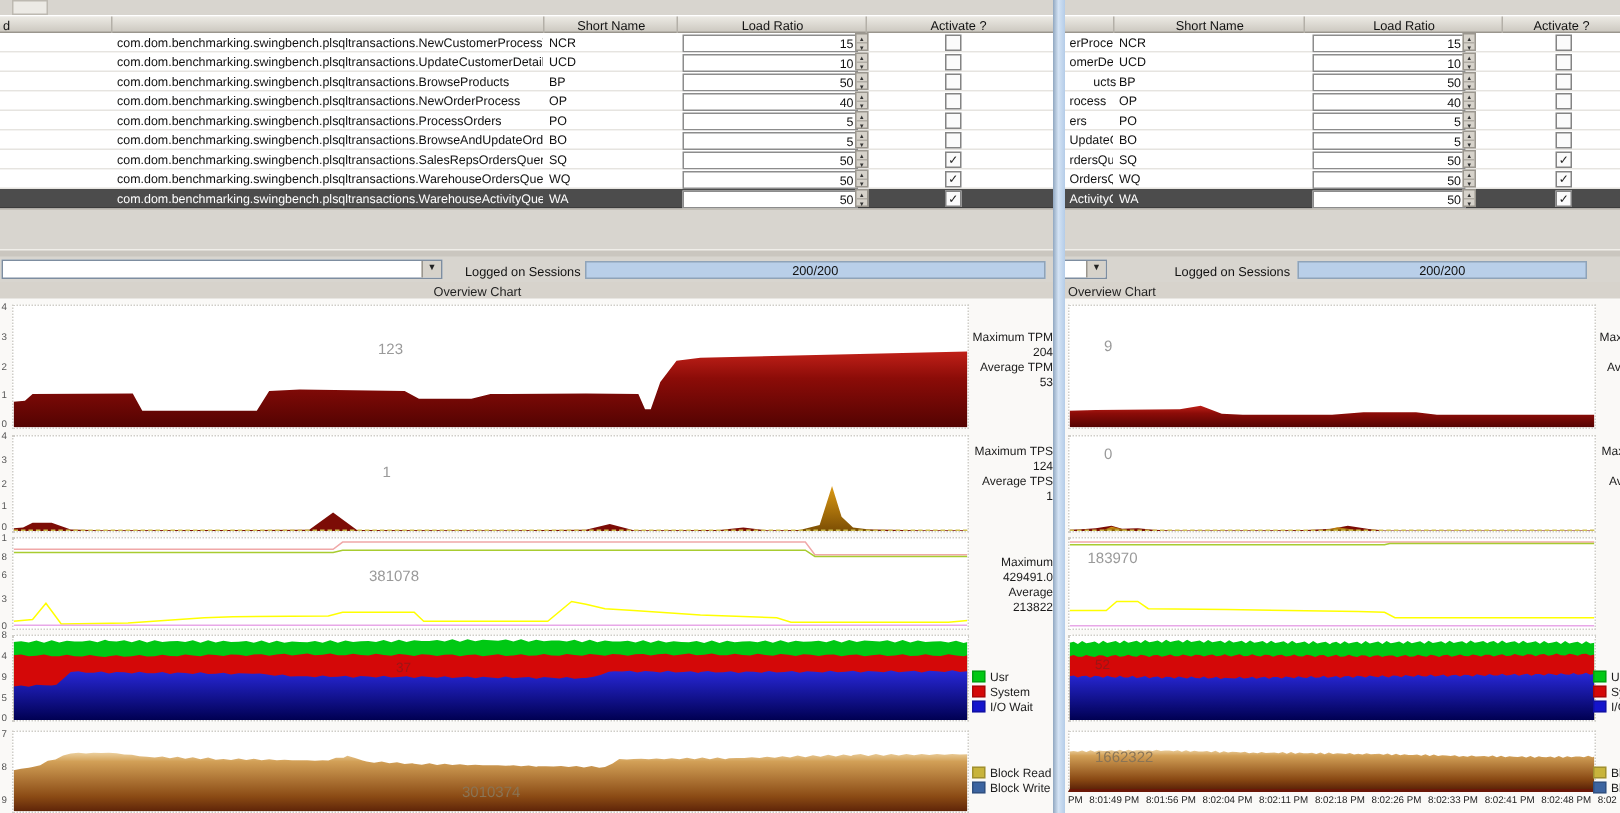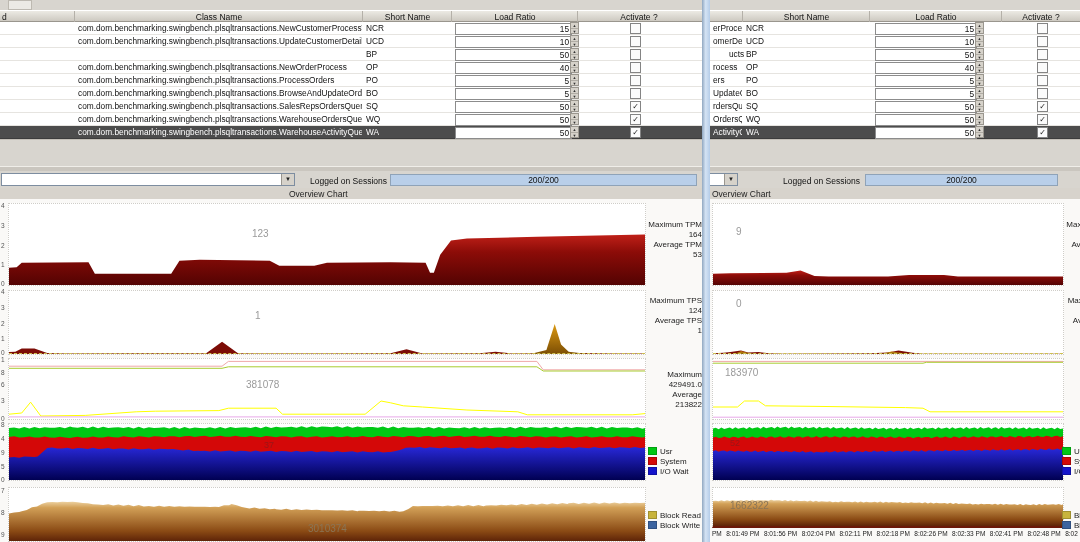--- a/index.html
+++ b/index.html
@@ -81,21 +81,20 @@
     </linearGradient>
   </defs>
 </svg>
 
 <div class="panel" id="pl">
   <div class="topstrip"></div>
   <div class="toptab"></div>
 
   <div class="thead">
     <span class="hcell" style="left:2px;width:70px;text-align:left">d</span>
-    <span class="hcell" style="left:75px;width:288px">Class Name</span>
     <span class="hcell" style="left:363px;width:89px">Short Name</span>
     <span class="hcell" style="left:452px;width:126px">Load Ratio</span>
     <span class="hcell" style="left:578px;width:122px">Activate ?</span>
     <span class="hline" style="left:74px"></span>
     <span class="hline" style="left:362px"></span>
     <span class="hline" style="left:451px"></span>
     <span class="hline" style="left:577px"></span>
   </div>
   <div class="tbody">
       <div class="trow">
@@ -115,20 +114,21 @@
         <div class="tcell" style="left: 363px; width: 88px; text-align: left; padding-left: 3px; box-sizing: border-box;">UCD</div>
         <div class="loadbox" style="left: 455px; width: 113px; top: 1px;">10</div>
         <div class="spin" style="left: 570px; top: 0px;">
           <div class="">▲</div>
           <div class="" style="border-bottom: none;">▼</div>
         </div>
         <div class="cbx" style="left: 630px;"></div>
       </div>
       <div class="trow">
         <div class="tcell" style="left: 0px; width: 74px; text-align: left; padding-left: 3px; box-sizing: border-box;"></div>
+        <div class="tcell" style="left: 75px; width: 287px; text-align: left; padding-left: 3px; box-sizing: border-box;">com.dom.benchmarking.swingbench.plsqltransactions.BrowseProducts</div>
         <div class="tcell" style="left: 363px; width: 88px; text-align: left; padding-left: 3px; box-sizing: border-box;">BP</div>
         <div class="loadbox" style="left: 455px; width: 113px; top: 1px;">50</div>
         <div class="spin" style="left: 570px; top: 0px;">
           <div class="">▲</div>
           <div class="" style="border-bottom: none;">▼</div>
         </div>
         <div class="cbx" style="left: 630px;"></div>
       </div>
       <div class="trow">
         <div class="tcell" style="left: 0px; width: 74px; text-align: left; padding-left: 3px; box-sizing: border-box;"></div>
@@ -282,21 +282,21 @@
   </div>
   <div style="position:absolute;left:0;top:487px;height:55px;width:8px">
       <span class="tick" style="top: 6%;">7</span>
       <span class="tick" style="top: 46%;">8</span>
       <span class="tick" style="top: 86%;">9</span>
     </div>
   <span class="cval tan" style="left:308px;top:523px">3010374</span>
 
   <div class="sideblk" style="left:646px;top:220px">
     <div>Maximum TPM</div>
-    <div>164</div>
+    <div>204</div>
     <div>Average TPM</div>
     <div>53</div>
   </div>
   <div class="sideblk" style="left:646px;top:296px">
     <div>Maximum TPS</div>
     <div>124</div>
     <div>Average TPS</div>
     <div>1</div>
   </div>
   <div class="sideblk" style="left:646px;top:370px">

